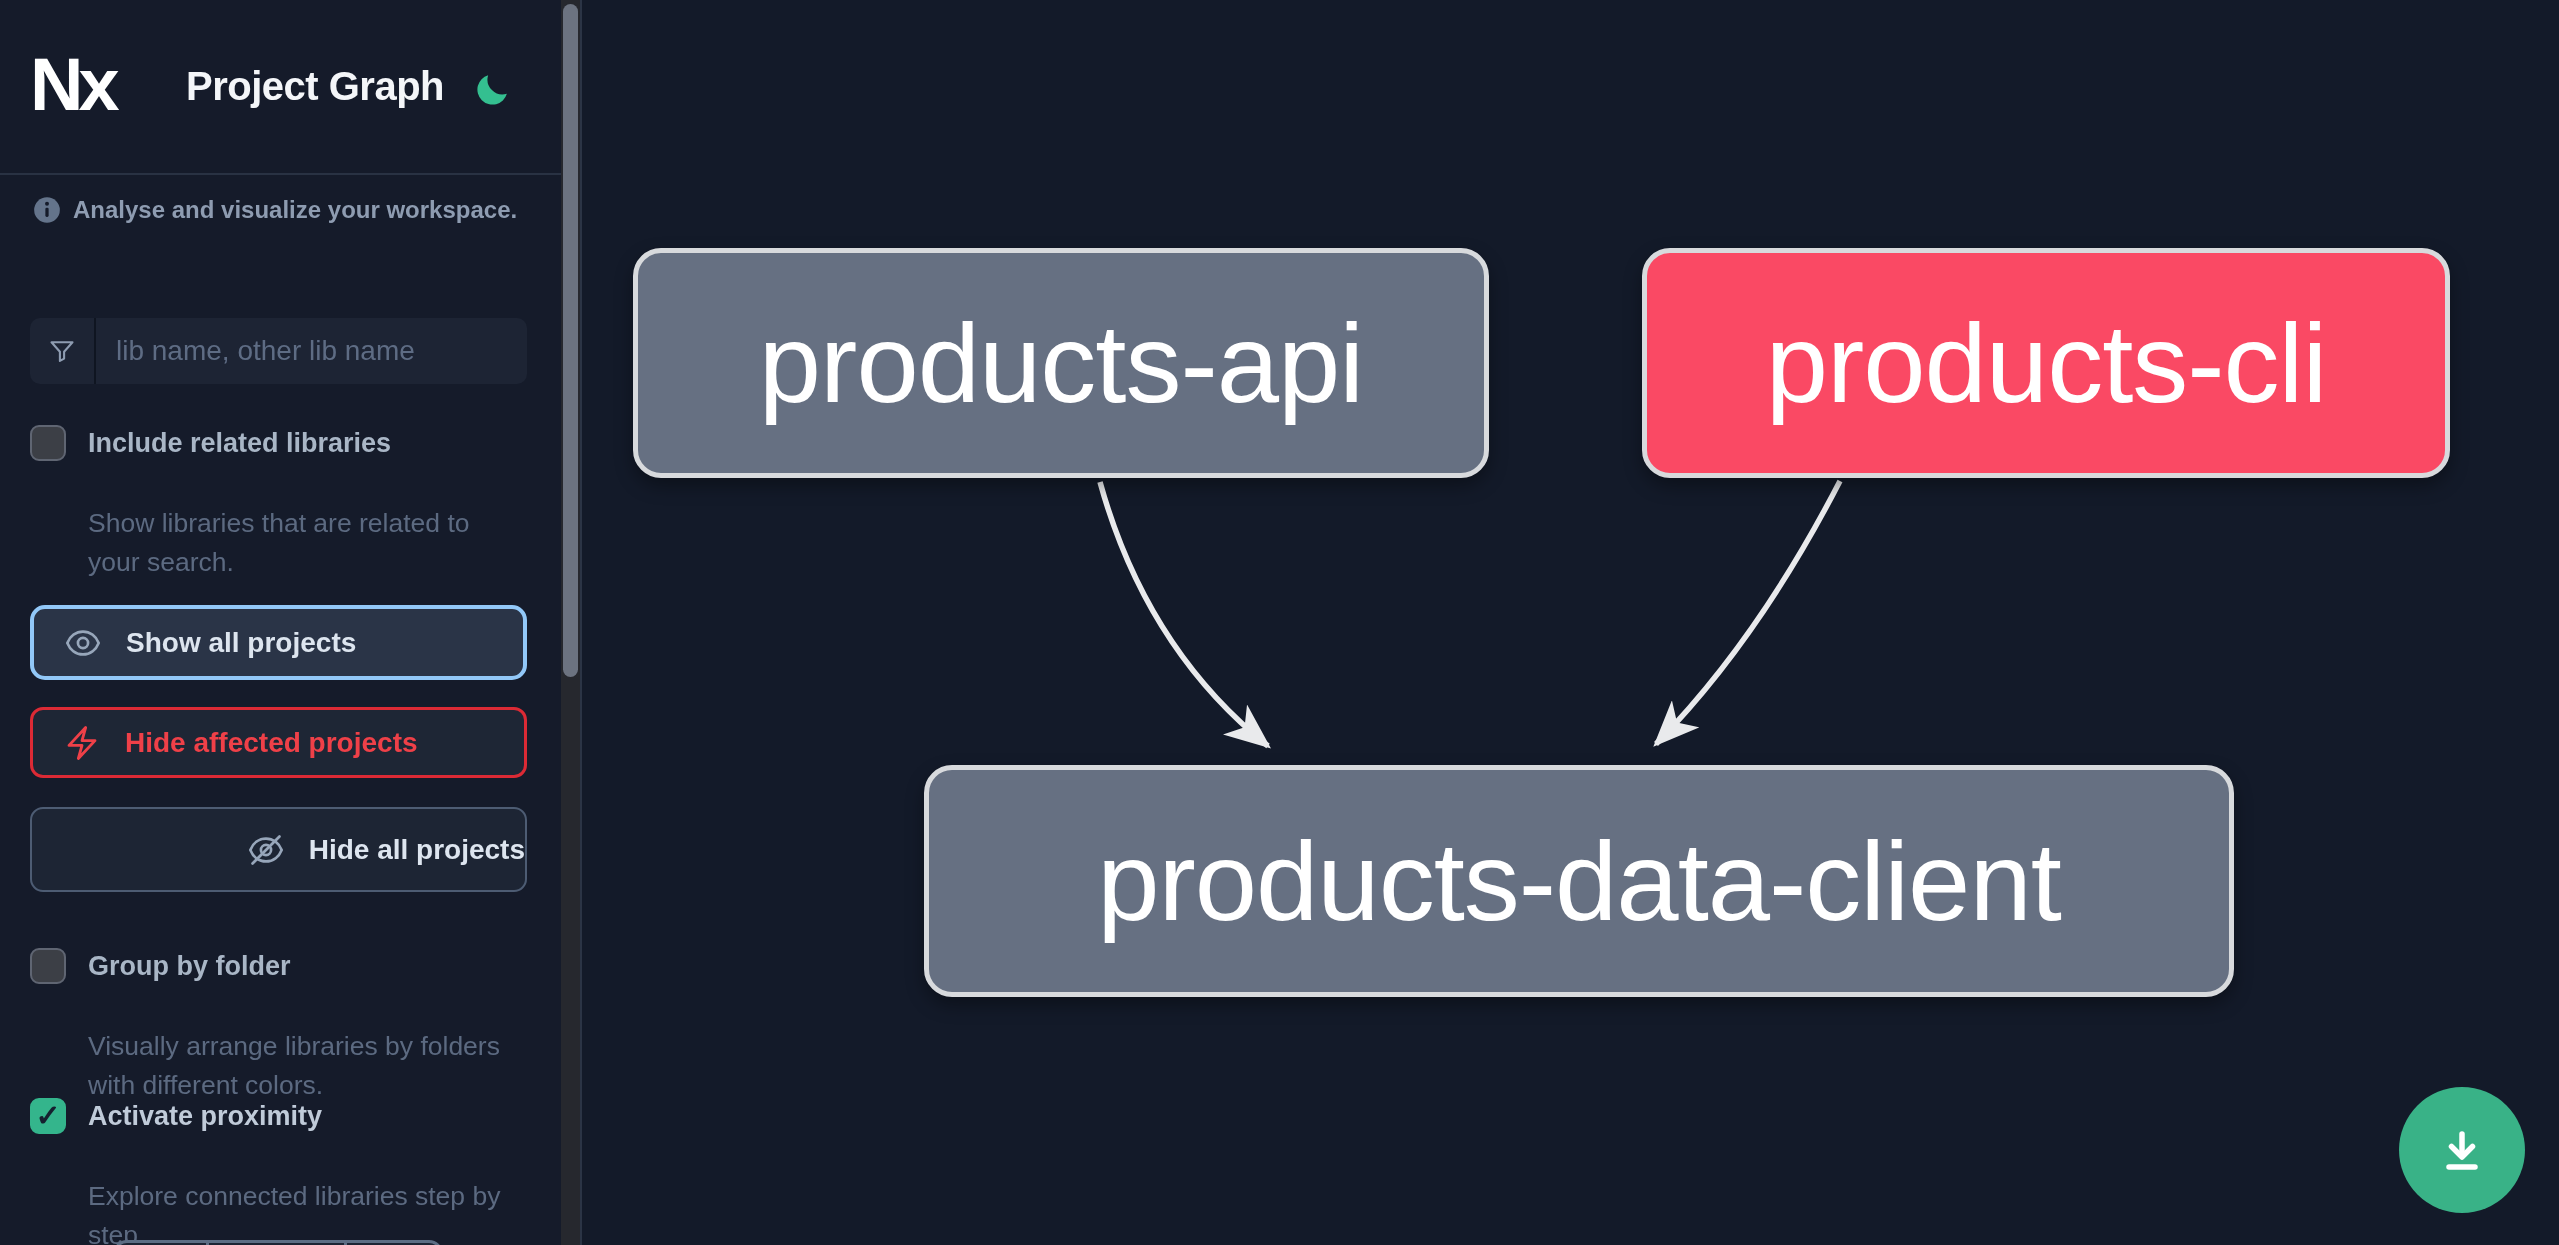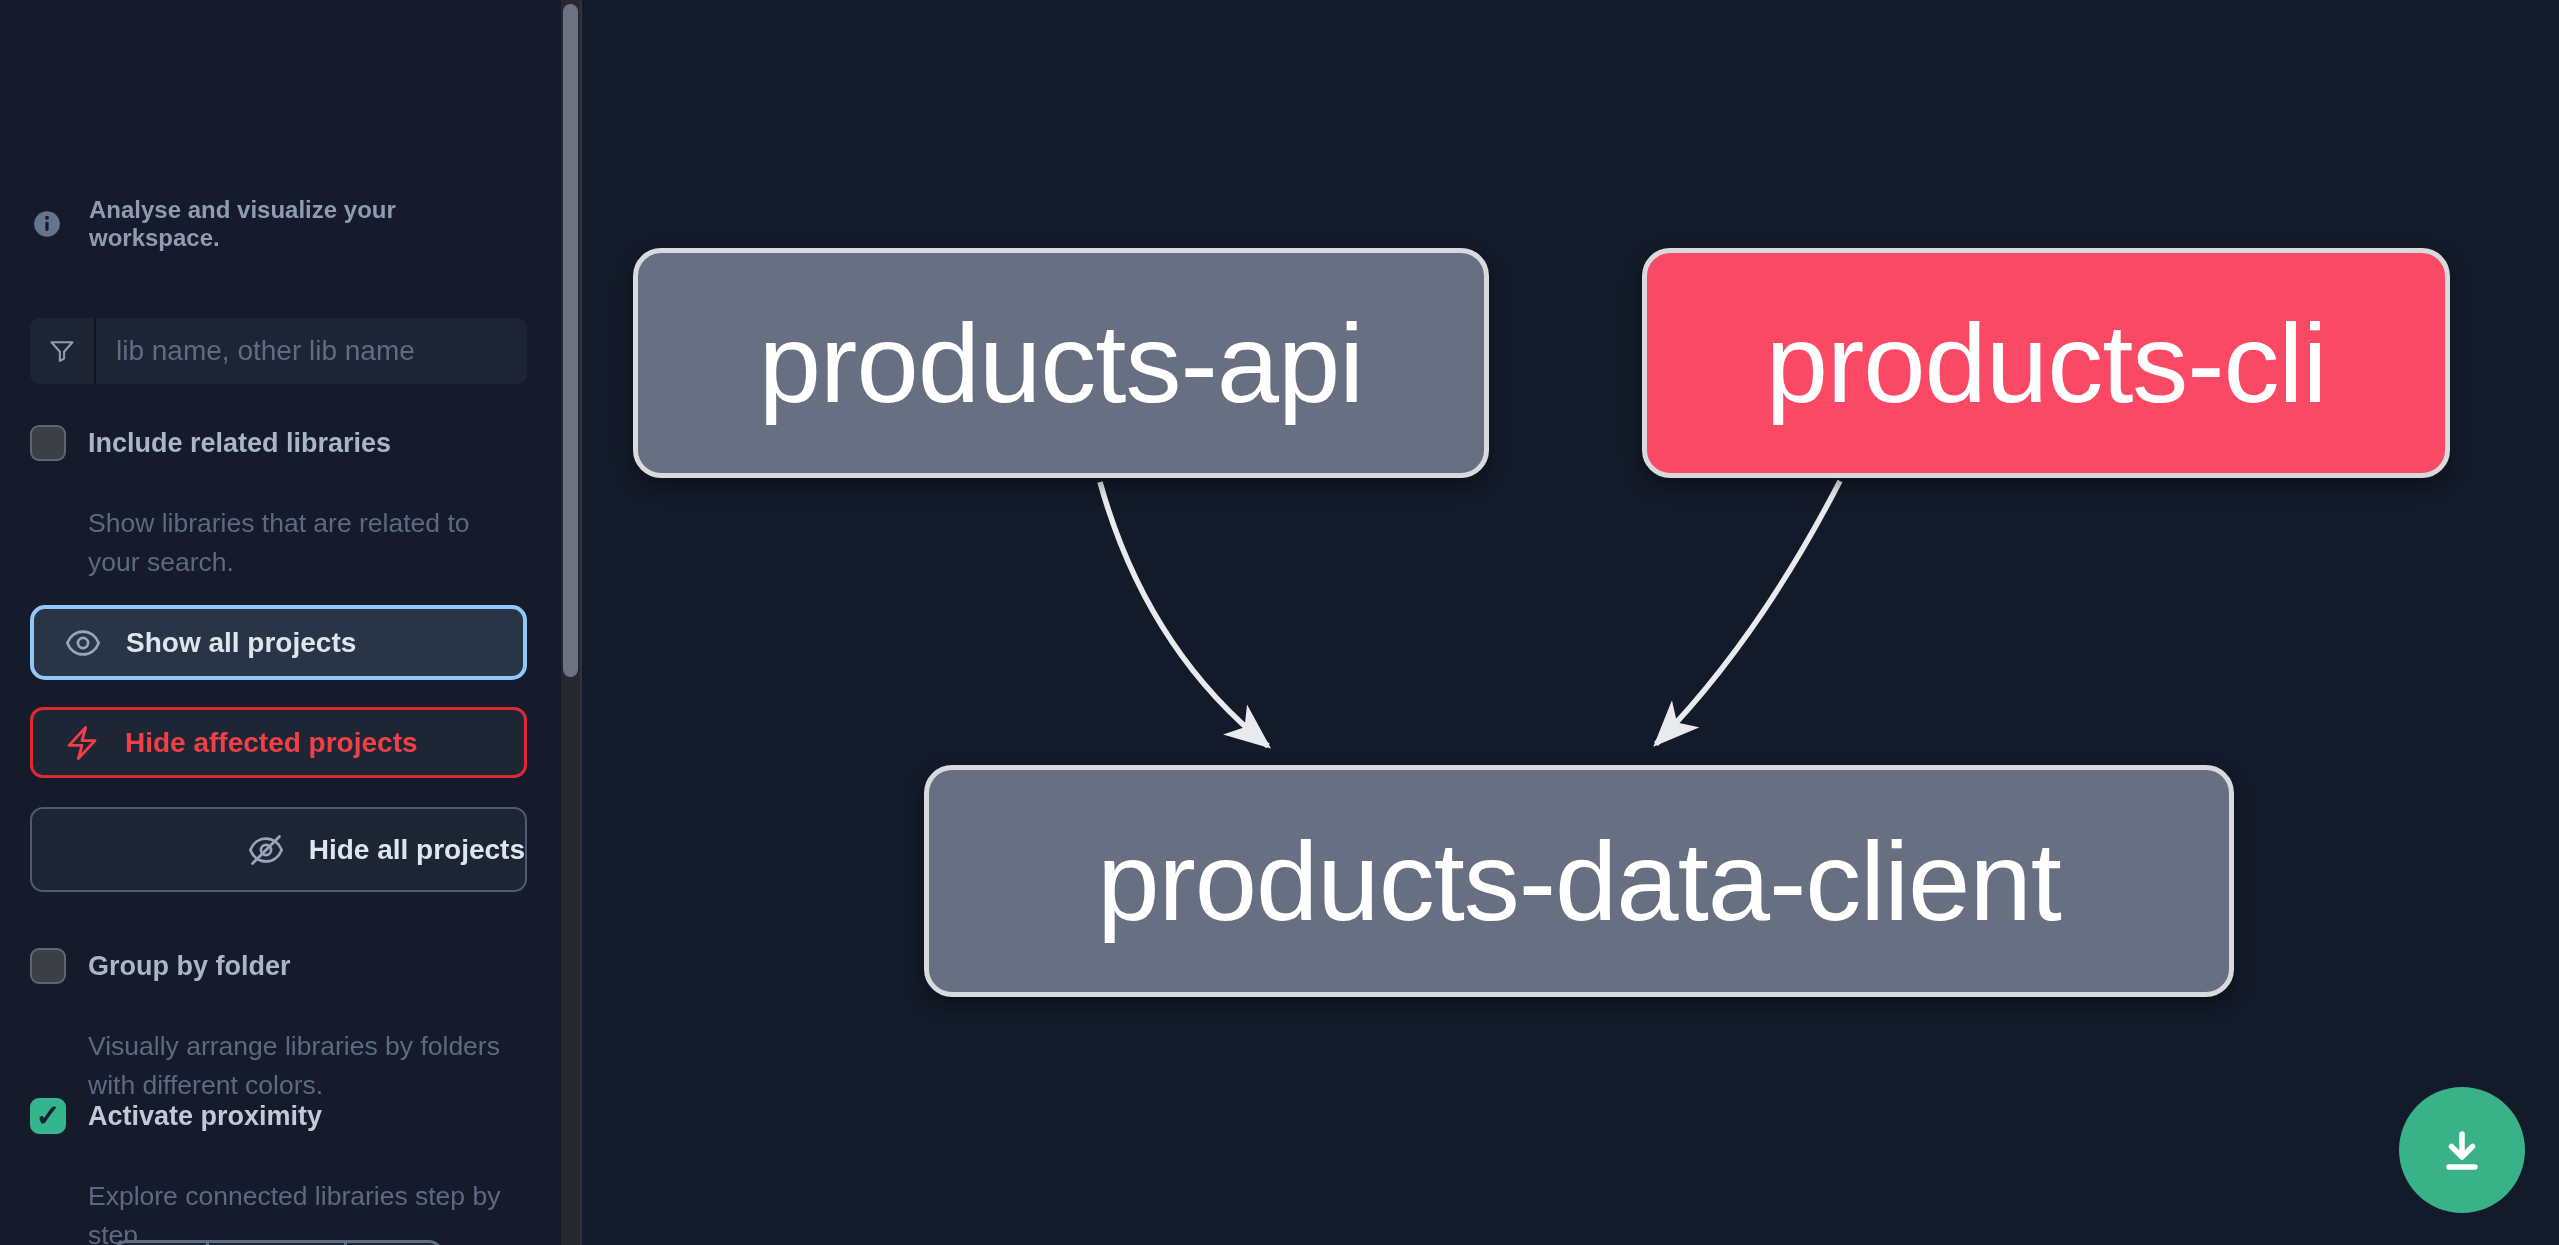--- a/index.html
+++ b/index.html
@@ -20,21 +20,21 @@
   .logo{
     position:absolute;left:30px;top:50px;width:100px;height:76px;
     color:#ffffff;font-weight:800;font-size:74px;letter-spacing:-5px;line-height:70px;
   }
   .app-title{
     position:absolute;left:186px;top:0;height:173px;display:flex;align-items:center;
     font-size:40px;font-weight:700;color:#f4f6f9;letter-spacing:-.5px;
   }
   .theme-toggle{position:absolute;left:471px;top:69px;width:42px;height:42px;cursor:pointer;}
   .tagline{
-    position:absolute;left:33px;top:196px;width:500px;display:flex;align-items:center;gap:28px;
+    position:absolute;left:33px;top:196px;width:500px;display:flex;align-items:center;gap:12px;
     color:#8e9cb1;font-size:24px;font-weight:600;
   }
   .info-icon{width:28px;height:28px;flex:0 0 28px;}
   
   .search-box{
     position:absolute;left:30px;top:318px;width:497px;height:66px;border-radius:10px;
     background:#1d2434;display:flex;align-items:stretch;overflow:hidden;
   }
   .search-icon-cell{width:64px;display:flex;align-items:center;justify-content:center;border-right:2px solid #0f1521;}
   .search-input{
@@ -97,20 +97,29 @@
   .fab{
     position:absolute;left:2399px;top:1087px;width:126px;height:126px;border-radius:50%;
     background:#39b287;display:flex;align-items:center;justify-content:center;cursor:pointer;
   }
 </style>
 </head>
 <body>
 
 <div class="sidebar">
 
+  <div class="sb-header">
+    <div class="logo">Nx</div>
+    <div class="app-title">Project Graph</div>
+    <div class="theme-toggle">
+      <svg width="42" height="42" viewBox="0 0 24 24">
+        <path d="M20.5 14.2A8.6 8.6 0 0 1 9.8 3.5 8.6 8.6 0 1 0 20.5 14.2Z" fill="#34bf90"></path>
+      </svg>
+    </div>
+  </div>
 
   <div class="tagline">
     <svg class="info-icon" viewBox="0 0 24 24">
       <circle cx="12" cy="12" r="11" fill="#64748b"></circle>
       <rect x="10.6" y="10" width="2.8" height="8" rx="1.2" fill="#151b2a"></rect>
       <circle cx="12" cy="6.6" r="1.7" fill="#151b2a"></circle>
     </svg>
     <span>Analyse and visualize your workspace.</span>
   </div>
 

